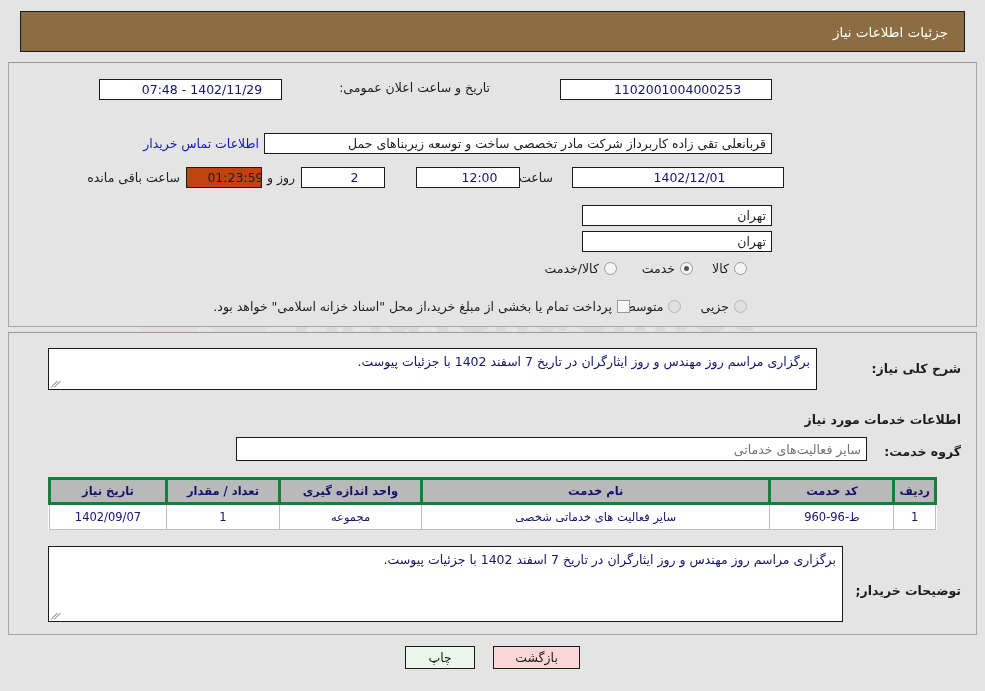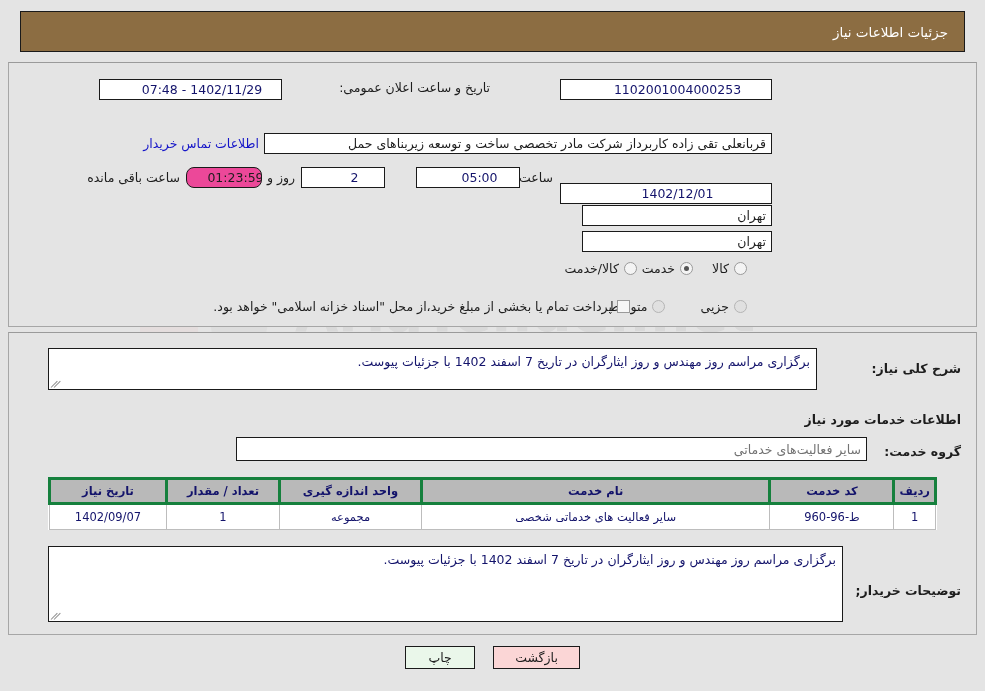--- a/index.html
+++ b/index.html
@@ -54,21 +54,21 @@
     border: 1px solid #1a1a1a;
     height: 21px;
     font-size: 12.5px;
     color: #13136b;
     display: flex; align-items: center;
     padding: 0 5px;
     overflow: hidden;
   }
   .fbox.center { justify-content: center; padding-left: 28px; }
   .fbox.rightal { justify-content: flex-start; }
-  .fbox.cream { background: #ec4899; border-radius: 8px; }
+  .fbox.cream { background: #c2410c; }
   .fbox.plain { color: #1d1d1d; }
 
   .link { color: #1414c8; font-size: 12.5px; cursor: pointer; white-space: nowrap; }
 
   
   .radio {
     width: 13px; height: 13px; border-radius: 50%;
     background: #f4f4f4; border: 1px solid #9a9a9a;
     display: inline-block; position: relative; flex: none;
   }
@@ -178,23 +178,23 @@
 
   <div class="row" style="right:830px; top:134px;">
     <span class="lbl">ایجاد کننده درخواست:</span>
   </div>
   <div class="fbox rightal plain" style="position:absolute; right:213px; top:133px; width:508px; z-index:2; border-color:#1a1a1a; color:#1d1d1d;">قربانعلی تقی زاده کاربرداز شرکت مادر تخصصی ساخت و توسعه زیربناهای حمل</div>
   <a class="link" style="position:absolute; right:726px; top:136px; z-index:3;">اطلاعات تماس خریدار</a>
 
   <div class="row" style="right:830px; top:160px; flex-direction:column; align-items:flex-start;">
     <span class="lbl" style="text-align:right;">مهلت ارسال پاسخ: تا تاریخ:</span>
   </div>
-  <div class="fbox center" style="position:absolute; right:213px; top:167px; width:212px; z-index:2;margin-top:16px;">1402/12/01</div>
+  <div class="fbox center" style="position:absolute; right:201px; top:167px; width:212px; z-index:2;">1402/12/01</div>
   <span class="lbl" style="position:absolute; right:432px; top:170px; z-index:2;">ساعت</span>
-  <div class="fbox center" style="position:absolute; right:465px; top:167px; width:104px; z-index:2;">05:00</div>
+  <div class="fbox center" style="position:absolute; right:465px; top:167px; width:104px; z-index:2;">12:00</div>
   <div class="fbox center" style="position:absolute; right:600px; top:167px; width:84px; z-index:2;">2</div>
   <span class="lbl" style="position:absolute; right:690px; top:170px; z-index:2;">روز و</span>
   <div class="fbox center cream" style="position:absolute; right:723px; top:167px; width:76px; z-index:2; color:#1d1d1d;">01:23:59</div>
   <span class="lbl" style="position:absolute; right:805px; top:170px; z-index:2;">ساعت باقی مانده</span>
 
   <div class="row" style="right:830px; top:206px;">
     <span class="lbl">استان محل تحویل:</span>
   </div>
   <div class="fbox rightal plain" style="position:absolute; right:213px; top:205px; width:190px; z-index:2; color:#1d1d1d;">تهران</div>
 
@@ -204,35 +204,35 @@
   <div class="fbox rightal plain" style="position:absolute; right:213px; top:231px; width:190px; z-index:2; color:#1d1d1d;">تهران</div>
 
   <div class="row" style="right:830px; top:262px;">
     <span class="lbl">طبقه بندی موضوعی:</span>
   </div>
   <div class="row" style="right:238px; top:261px; z-index:2;" id="category-options">
       <span style="display: inline-flex; align-items: center; margin-left: 14px;">
         <span class="radio"></span>
         <span class="rlabel">کالا</span>
       </span>
-      <span style="display: inline-flex; align-items: center; margin-left: 0;">
+      <span style="display: inline-flex; align-items: center; margin-left: 20px;">
         <span class="radio on"></span>
         <span class="rlabel">خدمت</span>
       </span>
       <span style="display: inline-flex; align-items: center; margin-left: 14px;">
         <span class="radio"></span>
         <span class="rlabel">کالا/خدمت</span>
       </span>
     </div>
 
   <div class="row" style="right:830px; top:300px;">
     <span class="lbl">نوع فرآیند خرید :</span>
   </div>
   <div class="row" style="right:238px; top:299px; z-index:2;" id="purchase-options">
-      <span style="display: inline-flex; align-items: center; margin-left: 30px;">
+      <span style="display: inline-flex; align-items: center; margin-left: 14px;">
         <span class="radio dim"></span>
         <span class="rlabel">جزیی</span>
       </span>
       <span style="display: inline-flex; align-items: center; margin-left: 14px;">
         <span class="radio dim"></span>
         <span class="rlabel">متوسط</span>
       </span>
     </div>
   <div class="row" style="right:355px; top:299px; z-index:2;">
     <span class="chk"></span>

